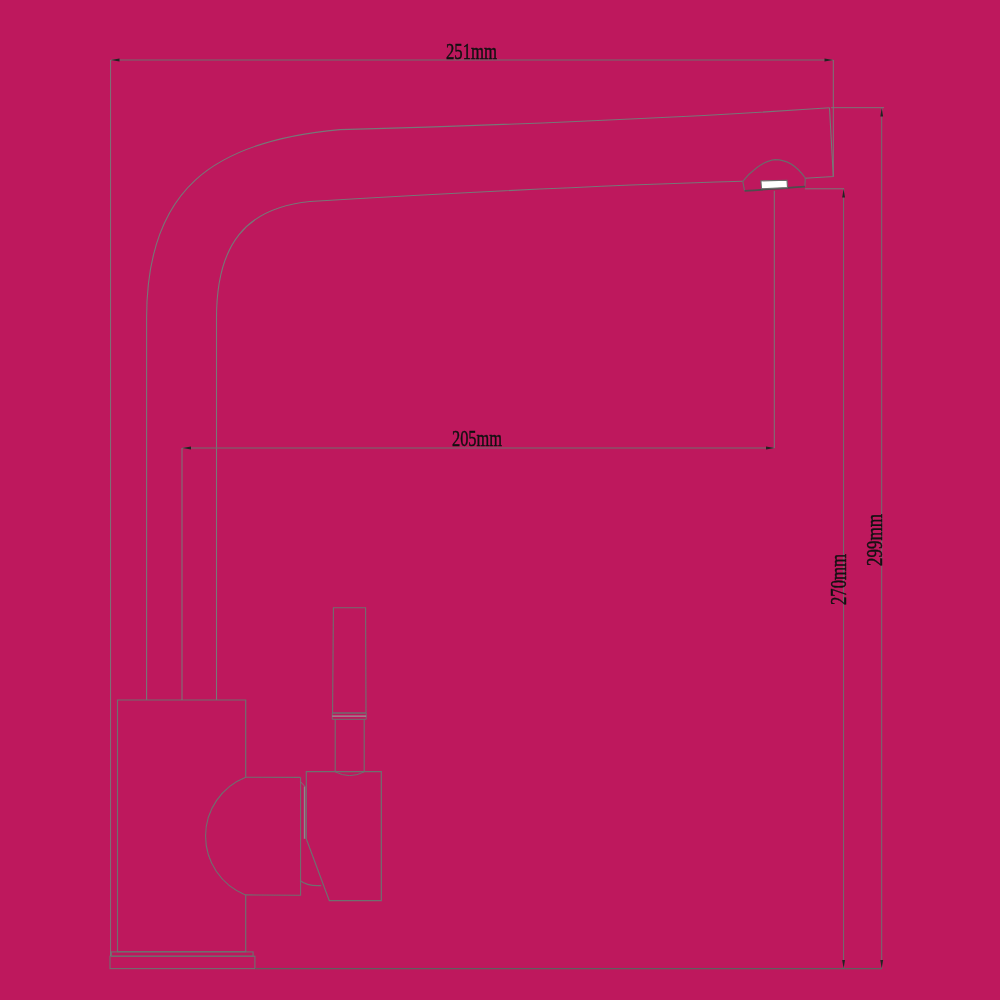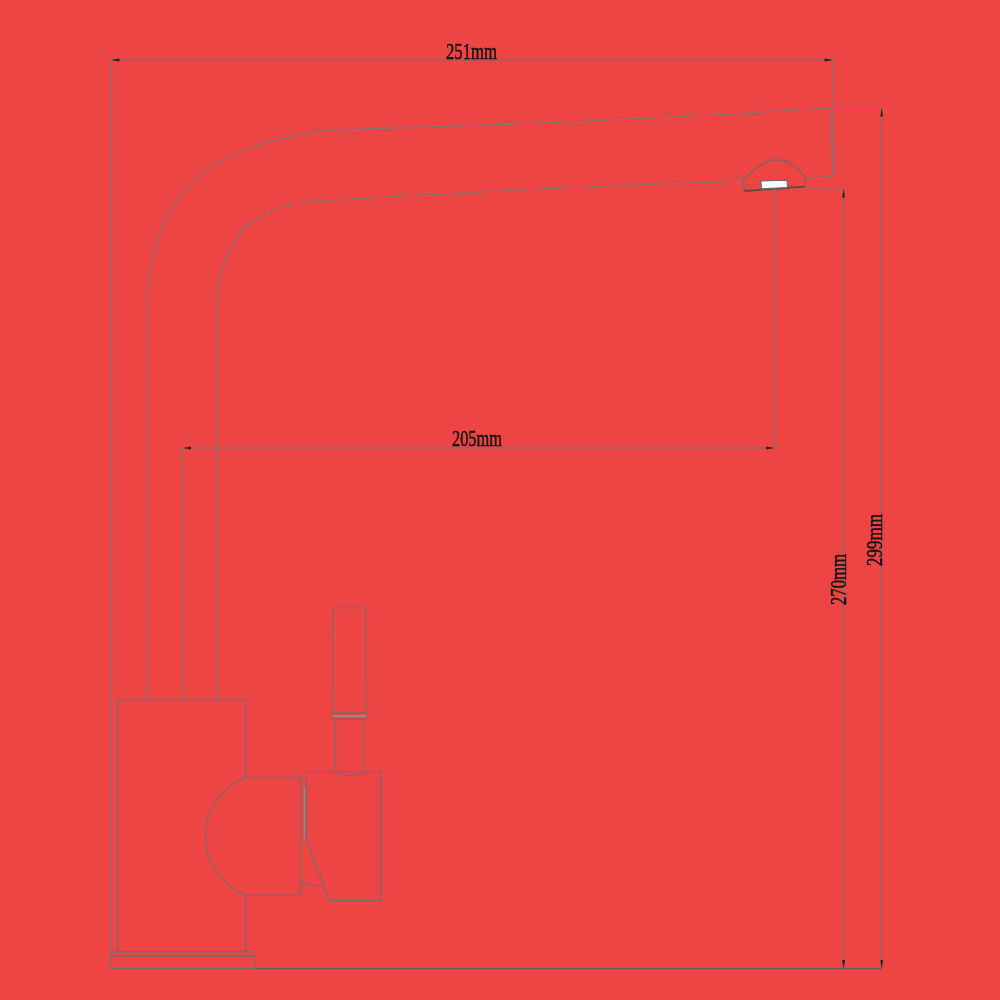--- a/index.html
+++ b/index.html
@@ -1,16 +1,16 @@
 <!DOCTYPE html>
 <html><head>
 <meta charset="utf-8">
 <style>
 html,body{margin:0;padding:0;background:#ffffff;}
-#page{width:1000px;height:1000px;position:relative;background:#ef4444;overflow:hidden;}
+#page{width:1000px;height:1000px;position:relative;background:#be185d;overflow:hidden;}
 text{font-family:"Liberation Serif",serif;fill:#111111;stroke:#111111;stroke-width:0.45;}
 </style>
 </head>
 <body>
 
 <div id="page">
 <svg width="1000" height="1000" viewBox="0 0 1000 1000" fill="none" stroke-linecap="butt">
 
   <path d="M146.6,700 L146.6,318 C146.6,190 212,141 340,129.6 Q620,122 829.5,107.8" stroke="#777777" stroke-width="1.1"></path>
 

